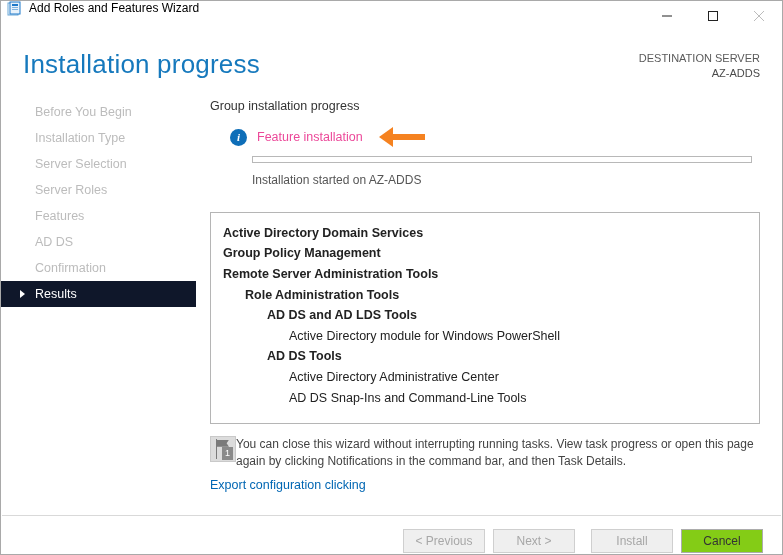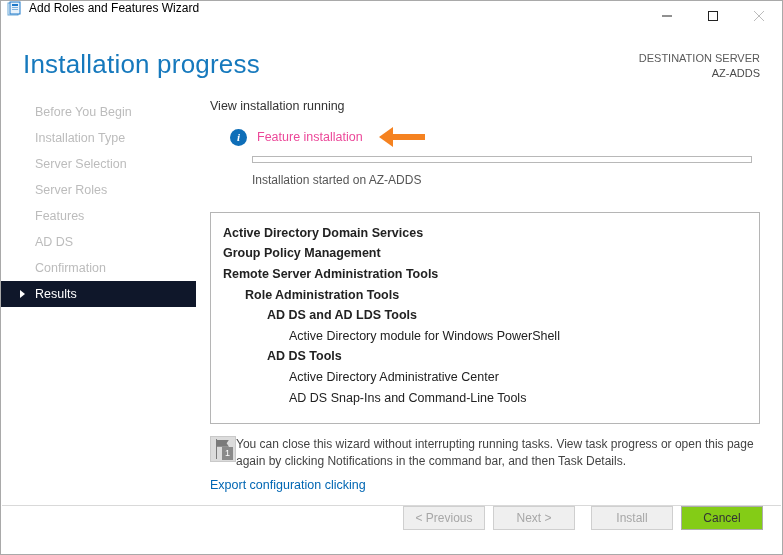--- a/index.html
+++ b/index.html
@@ -142,23 +142,23 @@
   }
   .note .flag .cloth{
     position:absolute; left:6px; top:3px; width:12px; height:7px; background:#7a7a7a;
     clip-path: polygon(0 0, 100% 0, 80% 50%, 100% 100%, 0 100%);
   }
   .link { color:#0066b3; font-size:12.5px; margin-top:8px; display:inline-block; }
 
   
   .footer {
     position:absolute; left:1px; right:1px; bottom:1px;
-    height:48px;
+    height:38px;
     border-top:1px solid #d9d9d9;
-    display:flex; align-items:flex-start; justify-content:flex-end;
+    display:flex; align-items:flex-end; justify-content:flex-end;
     padding-right:18px; gap:8px;
     background:#fff;
   }
   .btn {
     min-width:82px; height:24px;
     border:1px solid #acacac;
     background:#84cc16;
     font-size:12px;
     color:#333;
     display:flex; align-items:center; justify-content:center;
@@ -214,21 +214,21 @@
     <div class="nav-item">Installation Type</div>
     <div class="nav-item">Server Selection</div>
     <div class="nav-item">Server Roles</div>
     <div class="nav-item">Features</div>
     <div class="nav-item">AD DS</div>
     <div class="nav-item">Confirmation</div>
     <div class="nav-item active">Results</div>
   </div>
 
   <div class="main">
-    <div class="section-title">View installation running</div>
+    <div class="section-title">Group installation progress</div>
 
     <div class="status-row">
       <span class="info-bullet">
           <span>i</span>
         </span>
       <span class="status-text">Feature installation</span>
       <span class="arrow"></span>
     </div>
 
     <div class="progress"></div>

